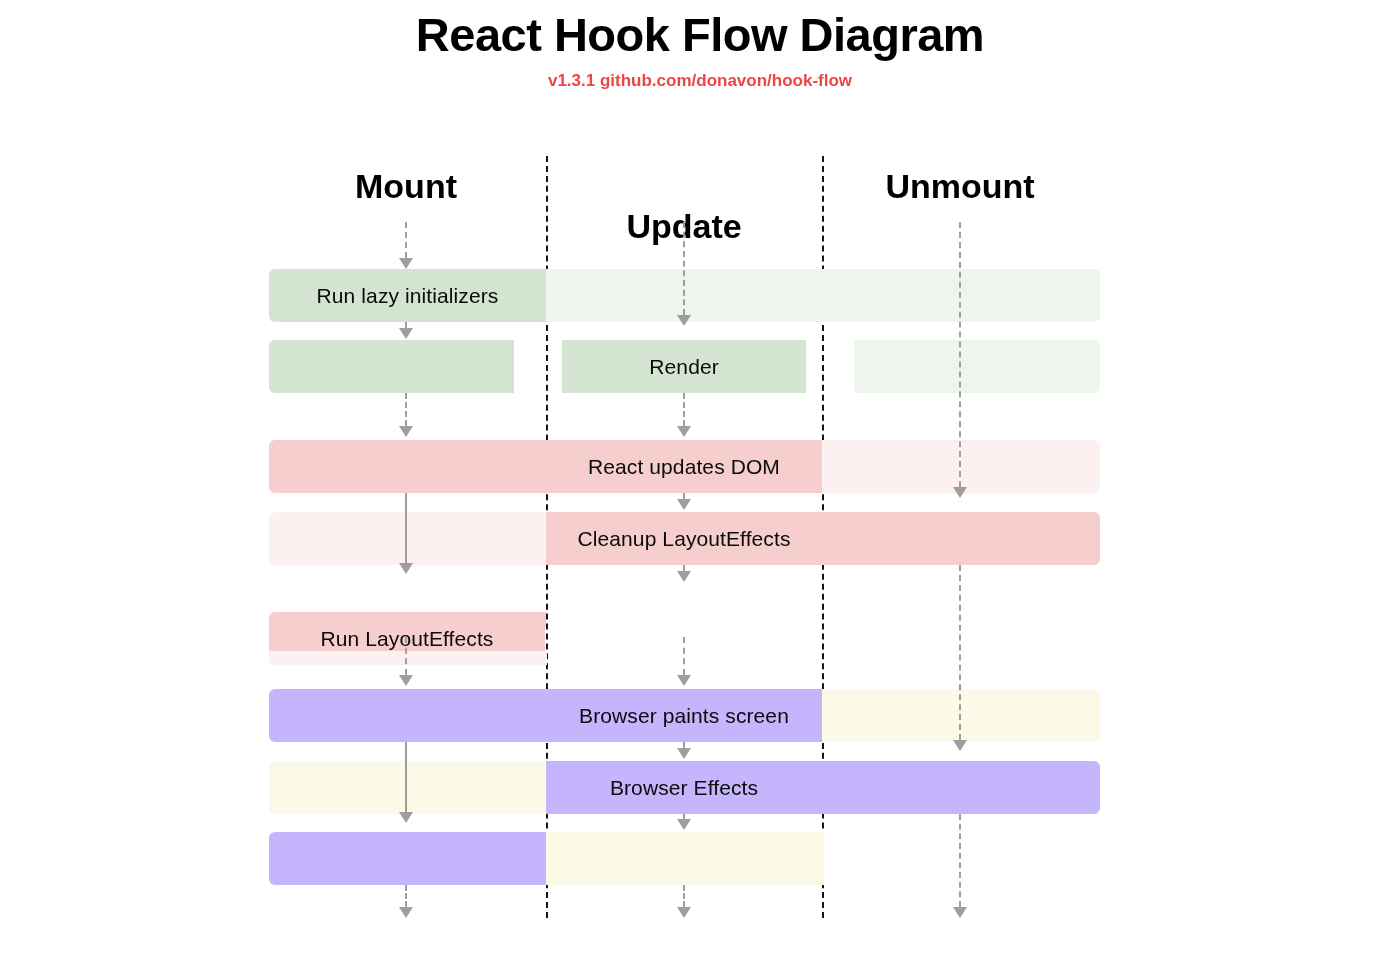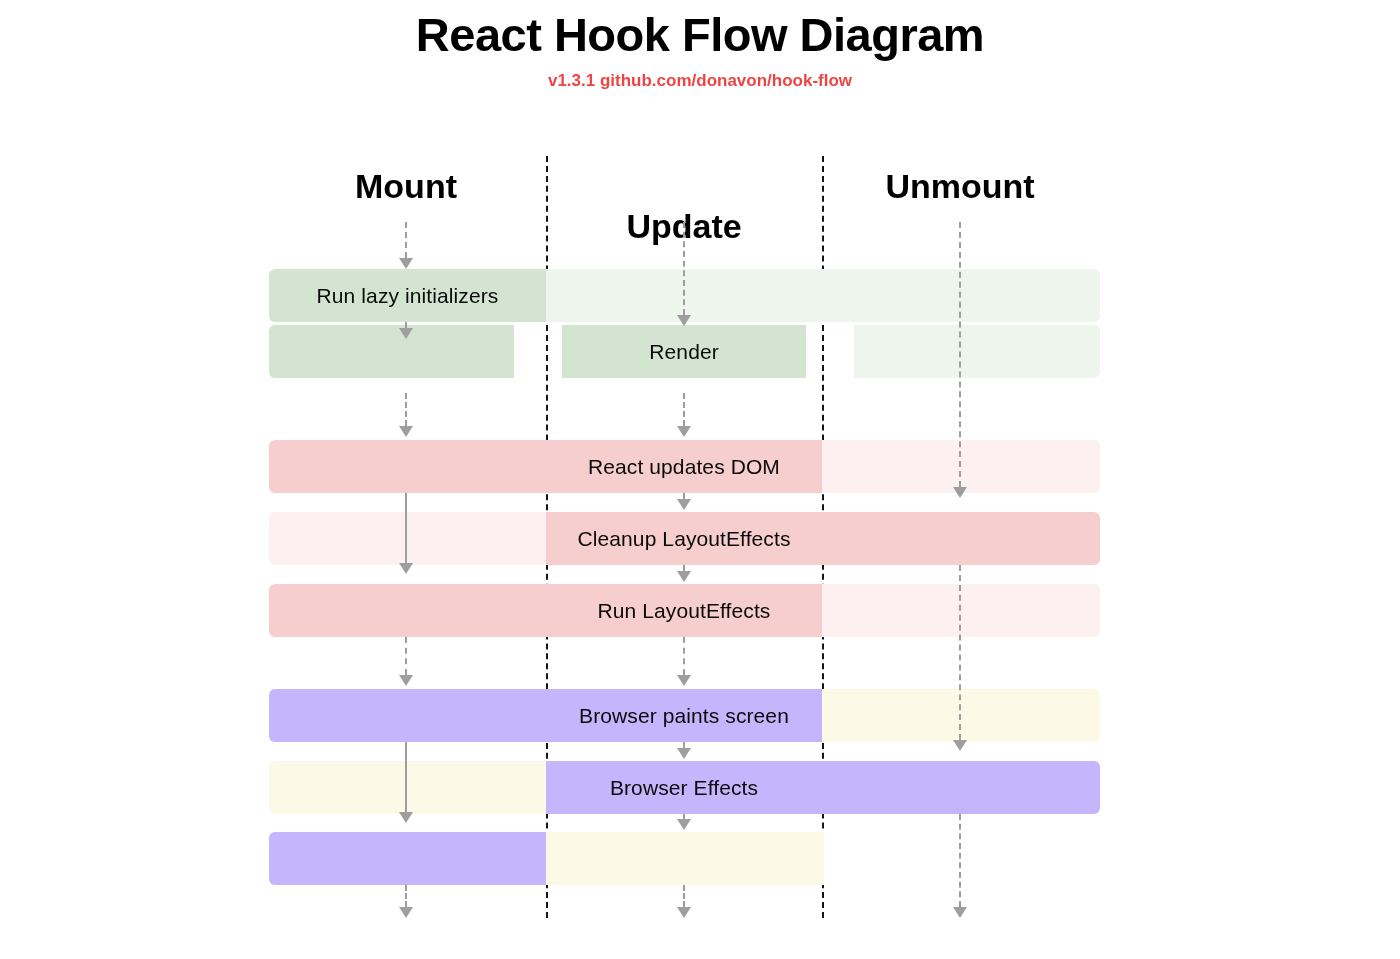--- a/index.html
+++ b/index.html
@@ -140,42 +140,42 @@
     <div class="col-header" style="left: 960px;">Unmount</div>
     <div class="phase-divider" style="left: 546px;"></div>
     <div class="phase-divider" style="left: 822px;"></div>
     <div class="row" style="top: 269px;">
       <div class="seg seg-mount g-on">
         <span class="row-label">Run lazy initializers</span>
       </div>
       <div class="seg seg-update g-off"></div>
       <div class="seg seg-unmount g-off"></div>
     </div>
-    <div class="row" style="top: 325px; gap: 48px;">
+    <div class="row" style="top: 340px; gap: 48px;">
       <div class="seg seg-mount g-on"></div>
       <div class="seg seg-update g-on">
         <span class="row-label">Render</span>
       </div>
       <div class="seg seg-unmount g-off"></div>
     </div>
     <div class="row" style="top: 440px;">
       <div class="seg seg-mount r-on"></div>
       <div class="seg seg-update r-on">
         <span class="row-label">React updates DOM</span>
       </div>
       <div class="seg seg-unmount r-off"></div>
     </div>
     <div class="row" style="top: 512px;">
       <div class="seg seg-mount r-off"></div>
       <div class="seg seg-update r-on">
         <span class="row-label">Cleanup LayoutEffects</span>
       </div>
       <div class="seg seg-unmount r-on"></div>
     </div>
-    <div class="row" style="top: 584px;">
+    <div class="row" style="top: 612px; flex-direction: column;">
       <div class="seg seg-mount r-on"></div>
       <div class="seg seg-update r-on">
         <span class="row-label">Run LayoutEffects</span>
       </div>
       <div class="seg seg-unmount r-off"></div>
     </div>
     <div class="row" style="top: 689px;">
       <div class="seg seg-mount y-on"></div>
       <div class="seg seg-update y-on">
         <span class="row-label">Browser paints screen</span>

